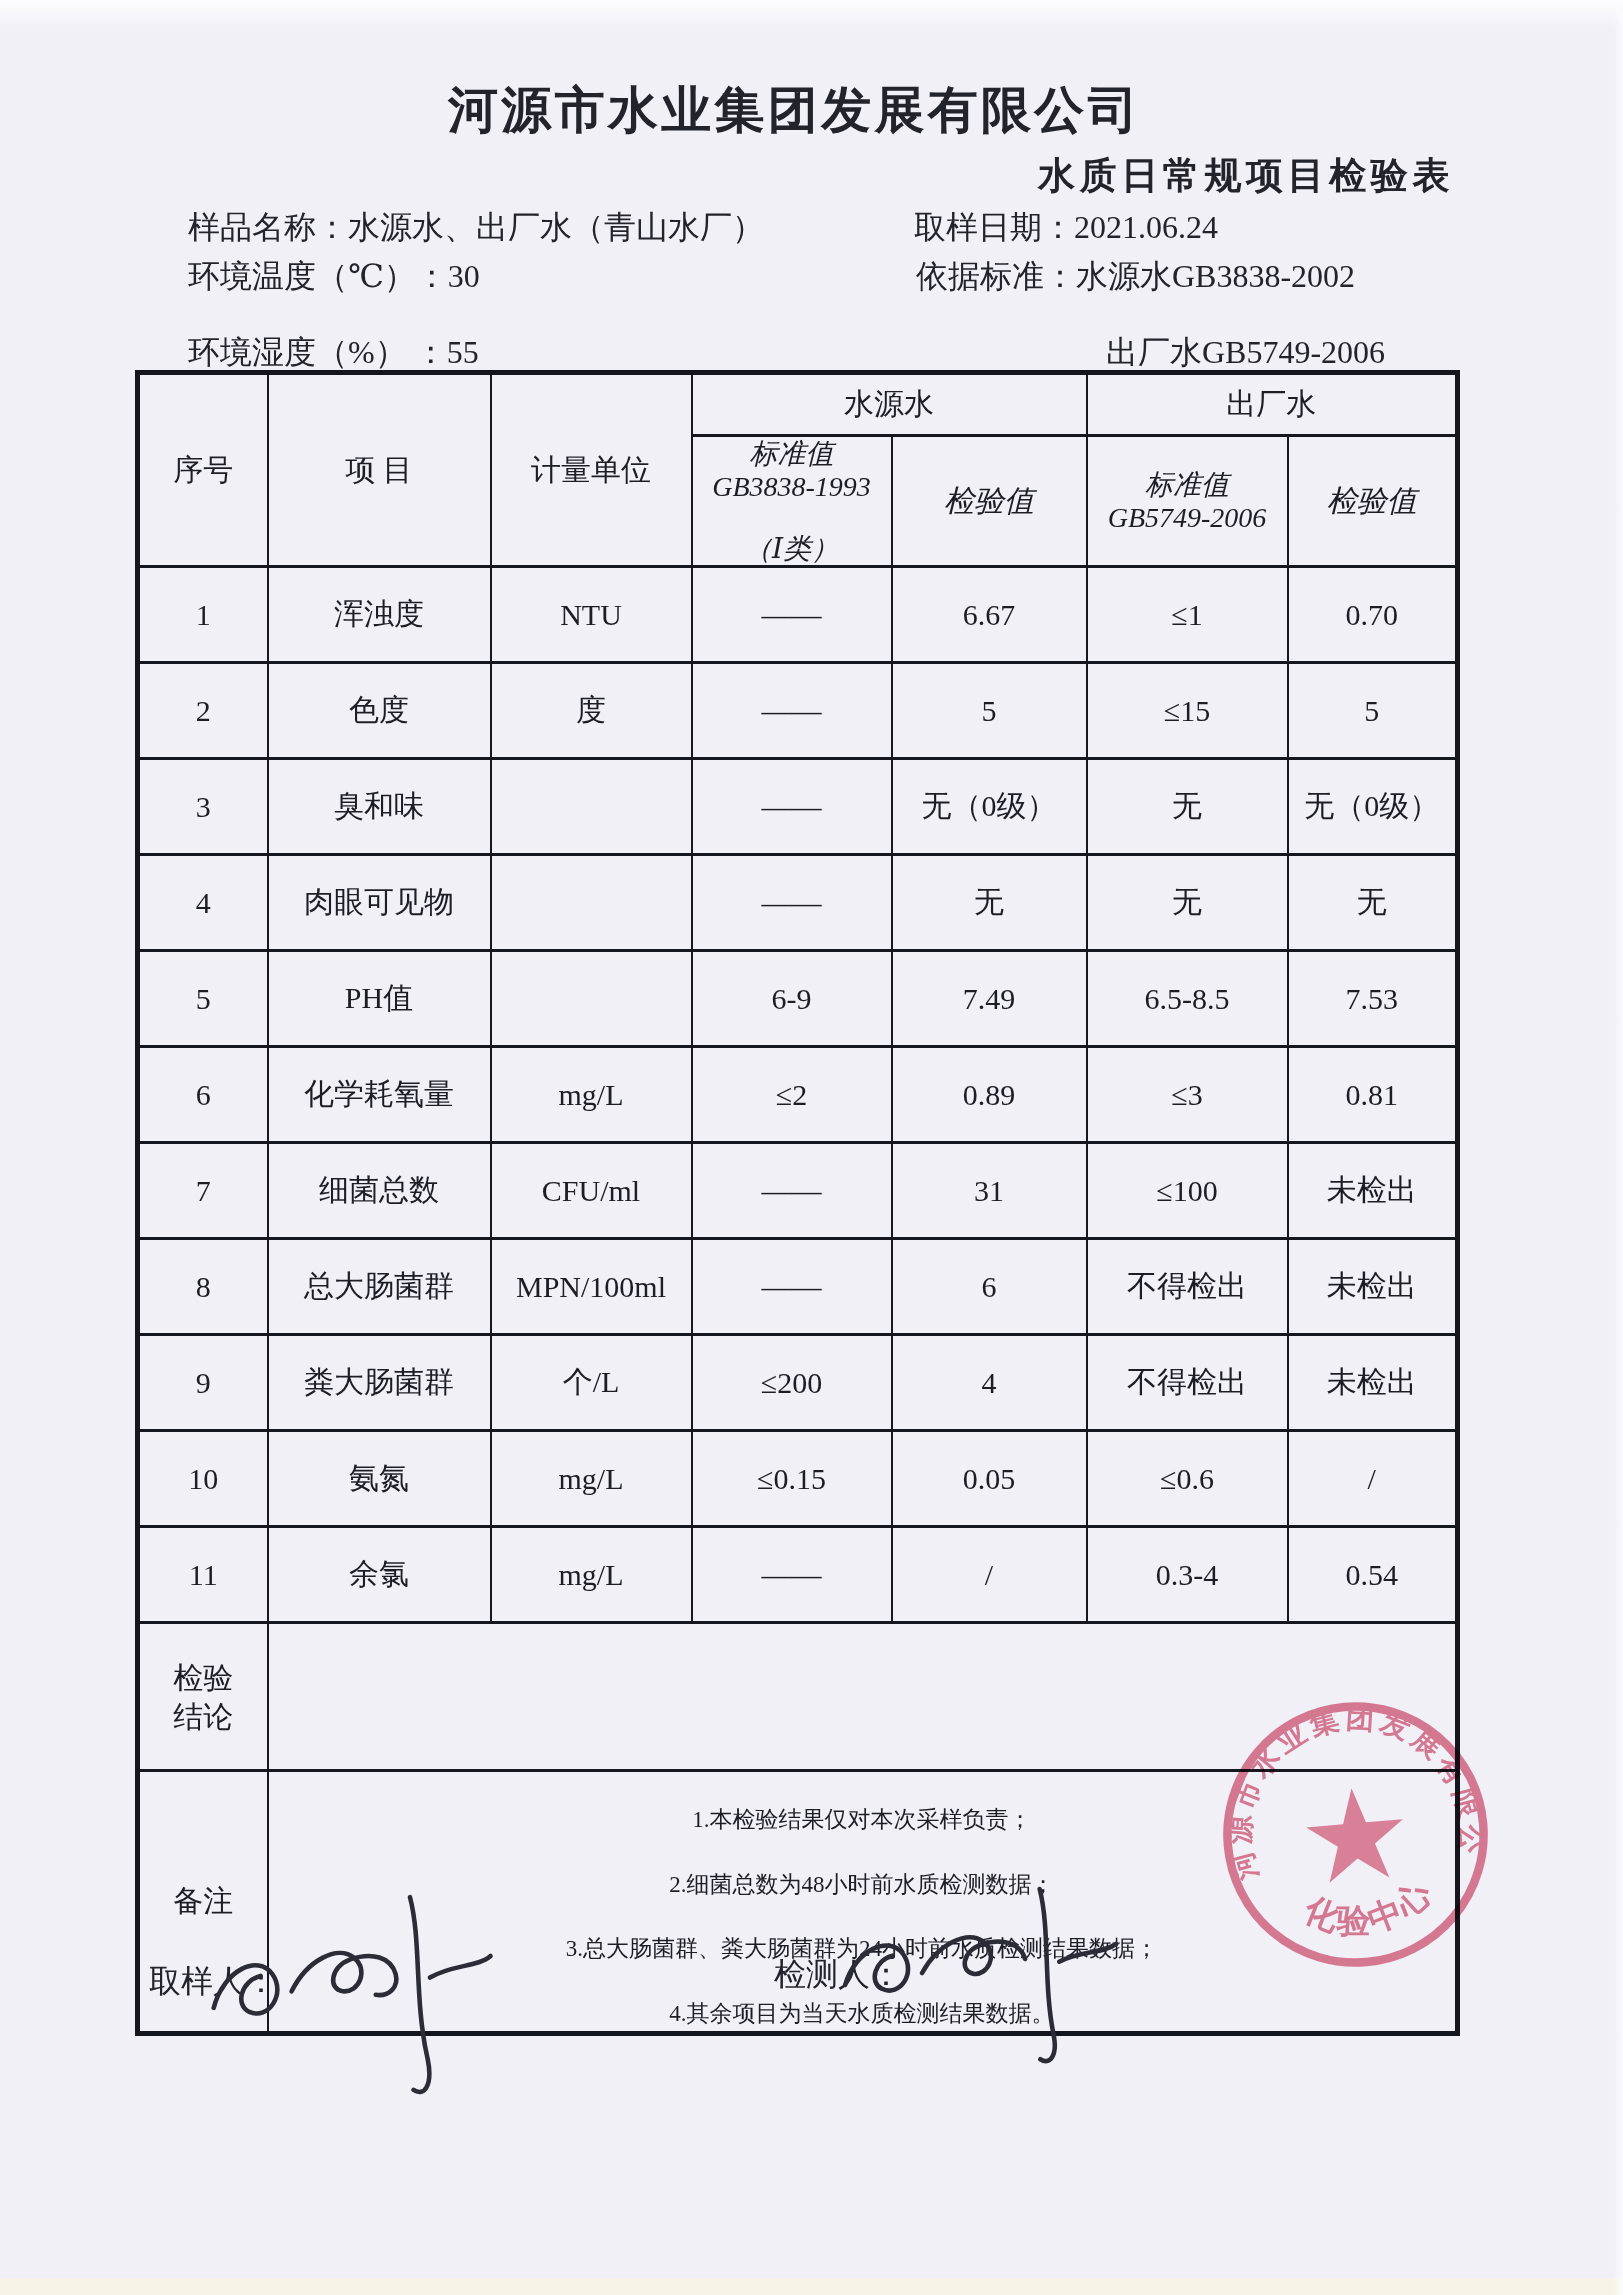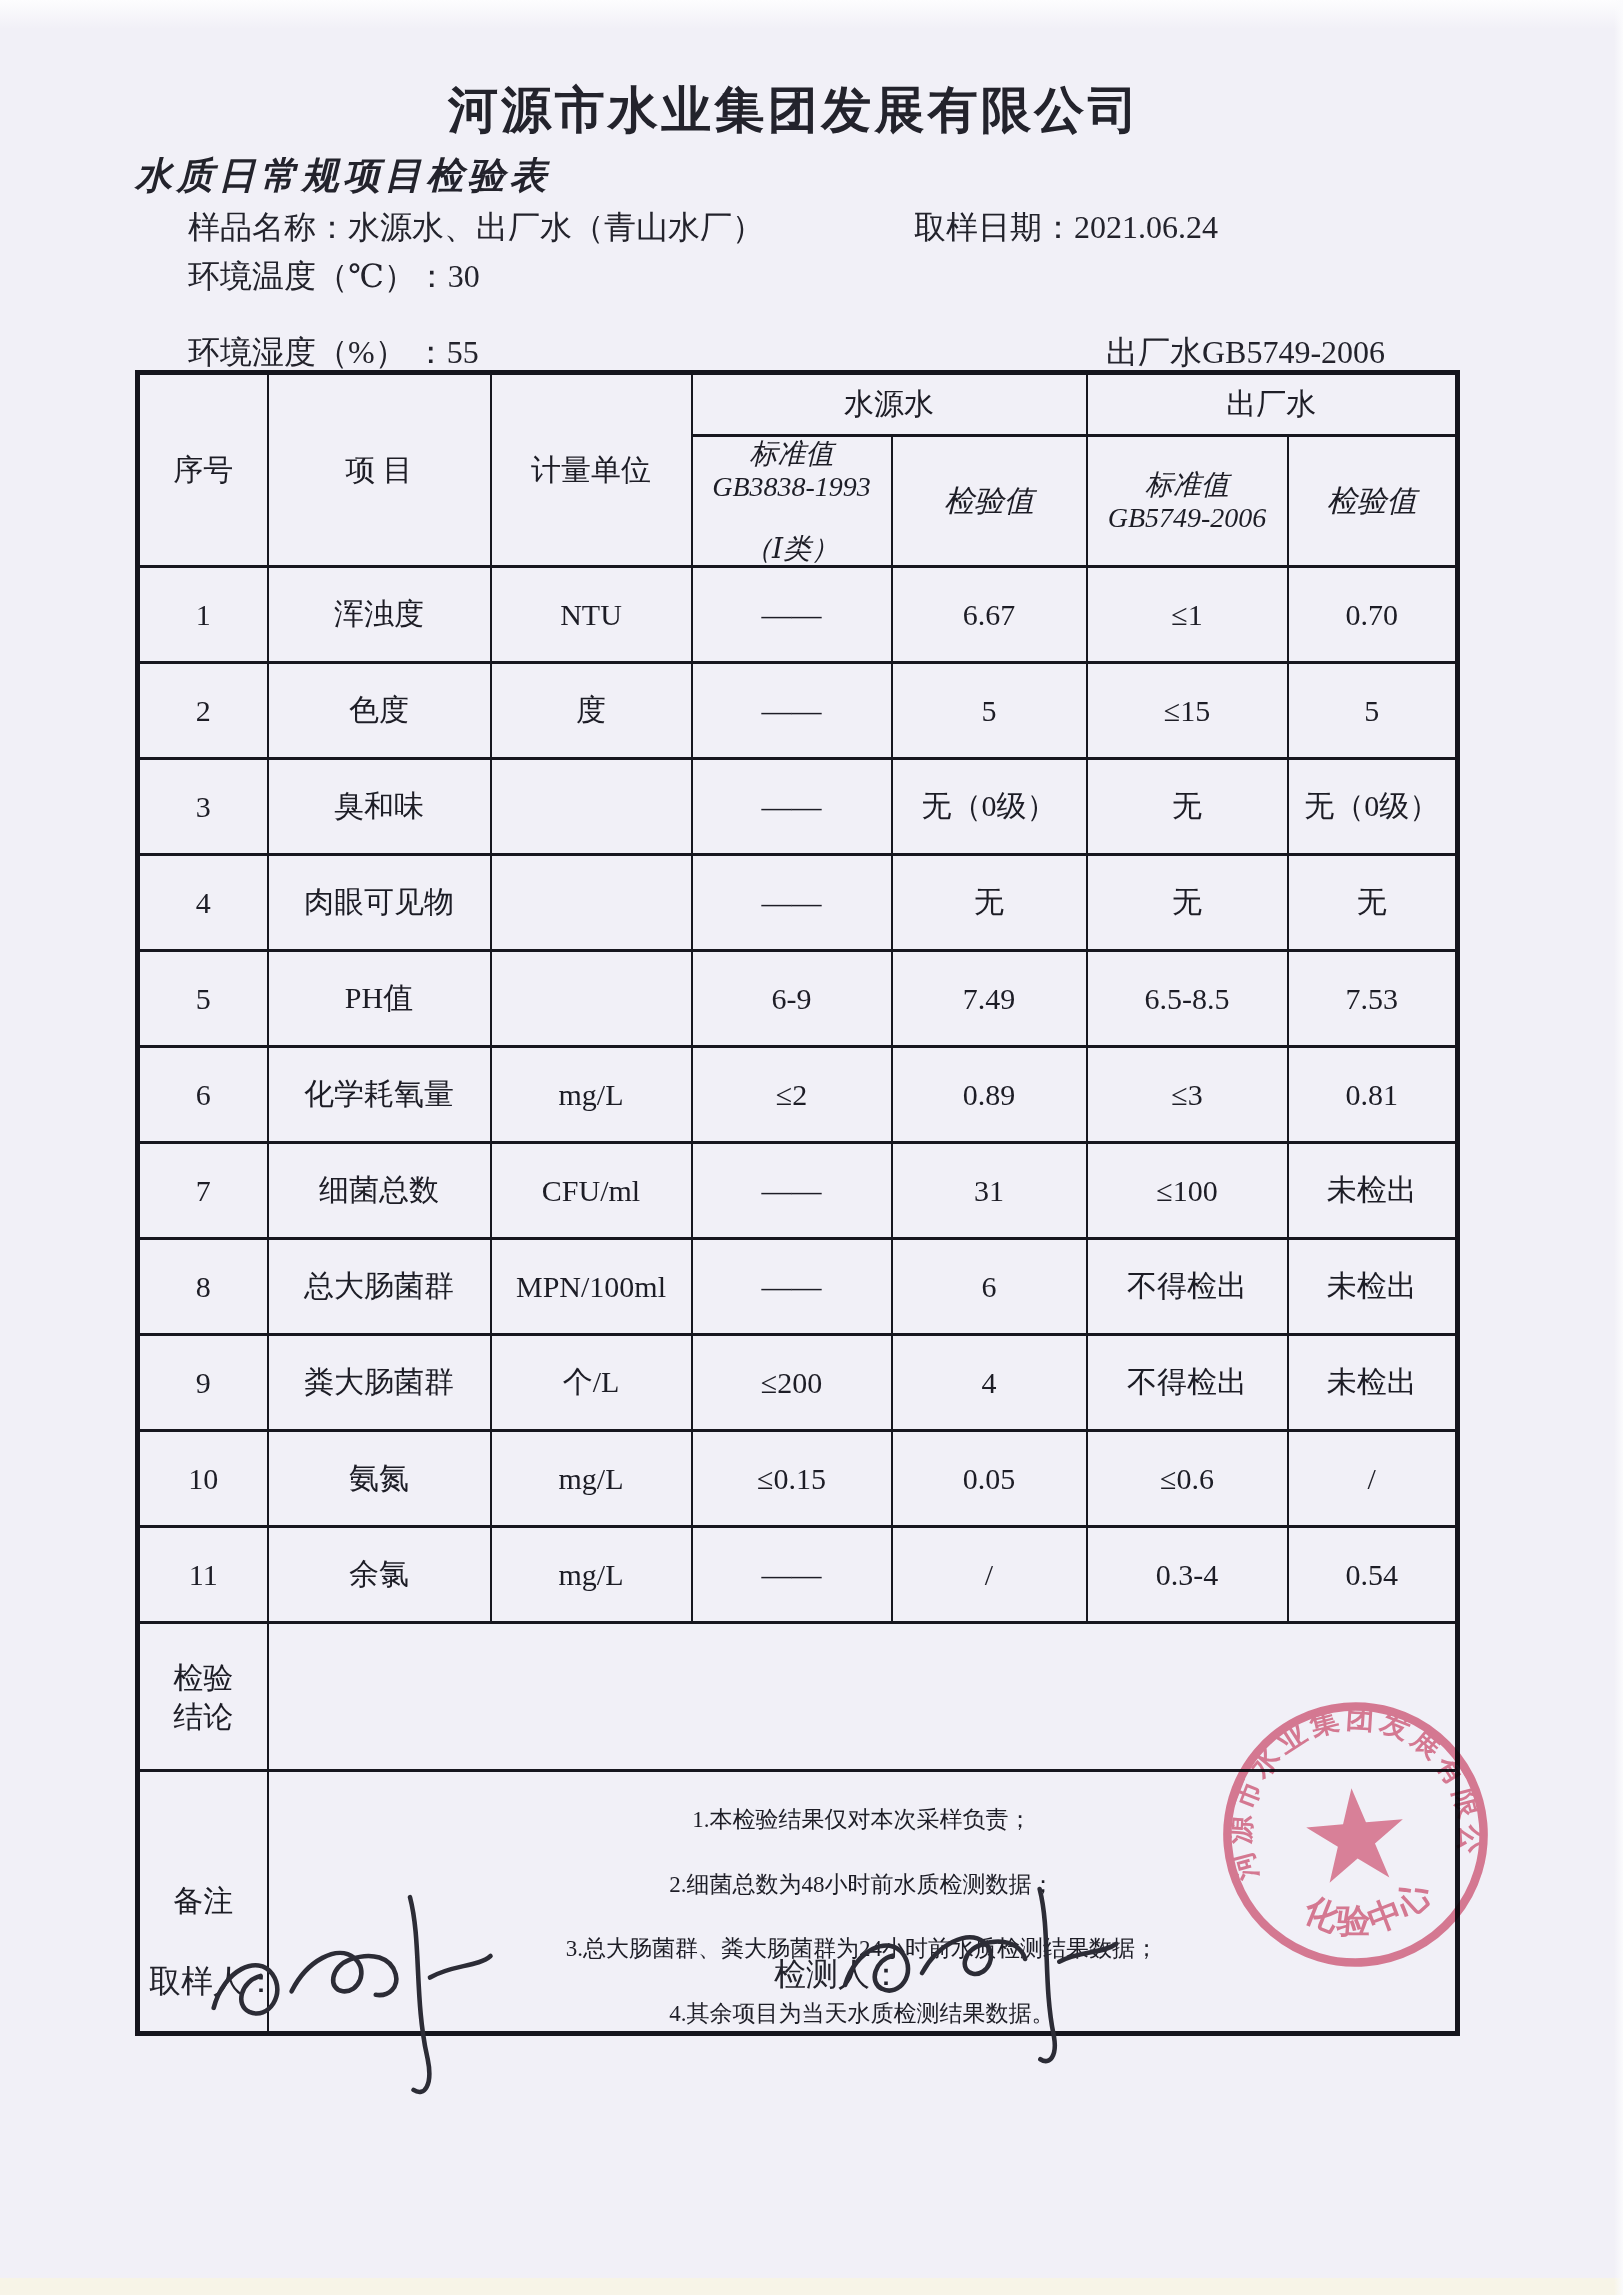--- a/index.html
+++ b/index.html
@@ -11,22 +11,22 @@
   }
   .edge-top{position:absolute;left:0;top:0;width:100%;height:29px;
     background:linear-gradient(#fdfdfe,rgba(253,253,254,0));}
   .edge-bottom{position:absolute;left:0;bottom:0;width:100%;height:17px;background:#f7f4e7;}
   .edge-right{position:absolute;right:0;top:0;width:9.2px;height:100%;
     background:linear-gradient(270deg,#fbfbfd,rgba(251,251,253,0));}
 
   .abs{position:absolute;}
   .doc-title{left:135px;top:77px;width:1319px;text-align:center;
     font-size:50px;font-weight:bold;letter-spacing:3.3px;}
-  .doc-subtitle{left:135px;top:151px;width:1319px;text-align:left;
-    font-size:37px;font-weight:bold;letter-spacing:4.6px;font-style:italic;}
+  .doc-subtitle{left:135px;top:151px;width:1319px;text-align:right;
+    font-size:37px;font-weight:bold;letter-spacing:4.6px;}
   .info-line{left:0;width:1470px;height:42px;font-size:32px;font-weight:500;white-space:nowrap;}
   .l1{top:206px;} .l2{top:255px;} .l3{top:305px;margin-top:26px;}
   .pos-sample{position:absolute;left:188px;}
   .pos-date{position:absolute;left:914px;}
   .pos-temp{position:absolute;left:188px;}
   .pos-standard{position:absolute;left:916px;}
   .pos-humidity{position:absolute;left:188px;}
   .pos-standard2{position:absolute;left:1106px;}
 
   table.report{position:absolute;left:135px;top:370px;width:1319px;
@@ -77,20 +77,21 @@
 
 <div class="abs doc-title">河源市水业集团发展有限公司</div>
 <div class="abs doc-subtitle">水质日常规项目检验表</div>
 
 <div class="abs info-line l1">
   <span class="pos-sample">样品名称：水源水、出厂水（青山水厂）</span>
   <span class="pos-date">取样日期：2021.06.24</span>
 </div>
 <div class="abs info-line l2">
   <span class="pos-temp">环境温度（℃）：30</span>
+  <span class="pos-standard">依据标准：水源水GB3838-2002</span>
 </div>
 <div class="abs info-line l3">
   <span class="pos-humidity">环境湿度（%） ：55</span>
   <span class="pos-standard2">出厂水GB5749-2006</span>
 </div>
 
 <table class="report">
   <colgroup>
     <col style="width:130px">
       <col style="width:223px">

